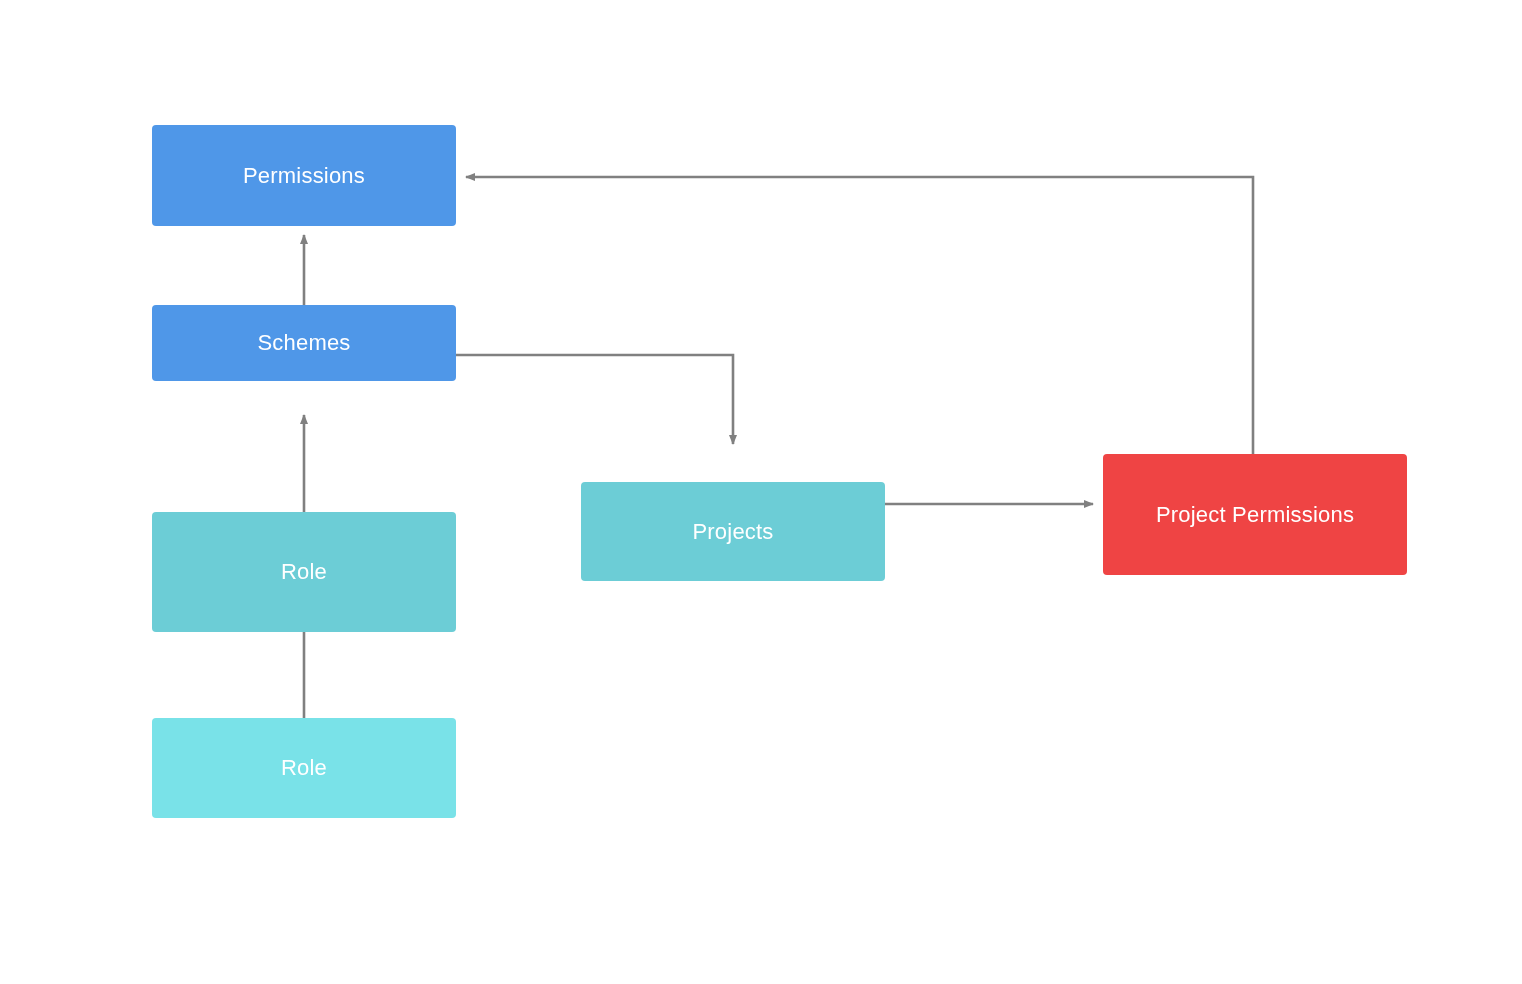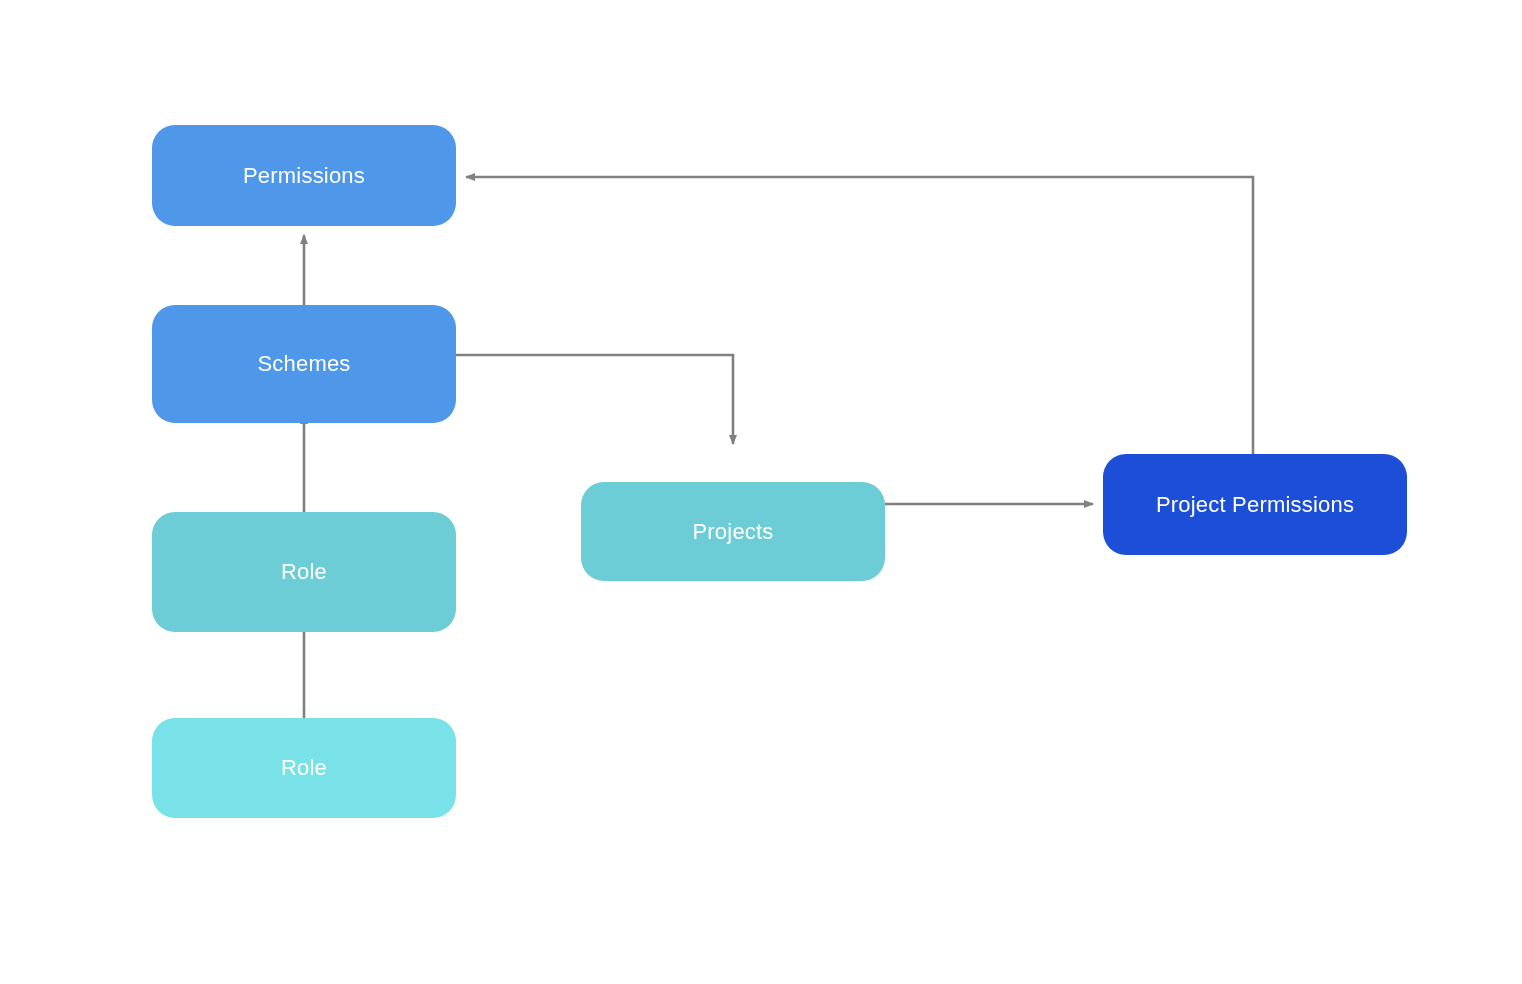--- a/index.html
+++ b/index.html
@@ -25,21 +25,21 @@
     width: 1522px;
     height: 984px;
     pointer-events: none;
   }
   .node {
     position: absolute;
     box-sizing: border-box;
     display: flex;
     align-items: center;
     justify-content: center;
-    border-radius: 23px;
+    border-radius: 4px;
     color: #ffffff;
     font-size: 22px;
     font-weight: 400;
     letter-spacing: 0.2px;
     line-height: 1;
     text-align: right;
     white-space: nowrap;
     user-select: none;
   }
   .node-label {
@@ -69,33 +69,33 @@
 
     <polyline points="885,504 1093,504" fill="none" stroke="#808080" stroke-width="2.6" marker-end="url(#arrowhead)"></polyline>
 
     <polyline points="1253,454 1253,177 466,177" fill="none" stroke="#808080" stroke-width="2.6" stroke-linejoin="miter" marker-end="url(#arrowhead)"></polyline>
   </svg>
 
   <div class="node" style="left: 152px; top: 125px; width: 304px; height: 101px; background: rgb(79, 151, 232); color: rgb(255, 255, 255);">
     <span class="node-label">Permissions</span>
   </div>
 
-  <div class="node" style="left: 152px; top: 305px; width: 304px; height: 118px; background: rgb(79, 151, 232); color: rgb(255, 255, 255);">
+  <div class="node" style="left: 152px; top: 305px; width: 304px; height: 76px; background: rgb(79, 151, 232); color: rgb(255, 255, 255);">
     <span class="node-label">Schemes</span>
   </div>
 
   <div class="node" style="left: 152px; top: 512px; width: 304px; height: 120px; background: rgb(108, 205, 214); color: rgb(255, 255, 255);">
     <span class="node-label">Role</span>
   </div>
 
   <div class="node" style="left: 152px; top: 718px; width: 304px; height: 100px; background: rgb(121, 226, 232); color: rgb(255, 255, 255);">
     <span class="node-label">Role</span>
   </div>
 
   <div class="node" style="left: 581px; top: 454px; width: 304px; height: 99px; background: rgb(108, 205, 214); color: rgb(255, 255, 255); margin-top: 28px;">
     <span class="node-label">Projects</span>
   </div>
 
-  <div class="node" style="left: 1103px; top: 454px; width: 304px; height: 101px; background: #1d4ed8; color: rgb(255, 255, 255);">
+  <div class="node" style="left: 1103px; top: 454px; width: 304px; height: 121px; background: #ef4444; color: rgb(255, 255, 255);">
     <span class="node-label">Project Permissions</span>
   </div>
 
 </div>
 
 </body></html>

